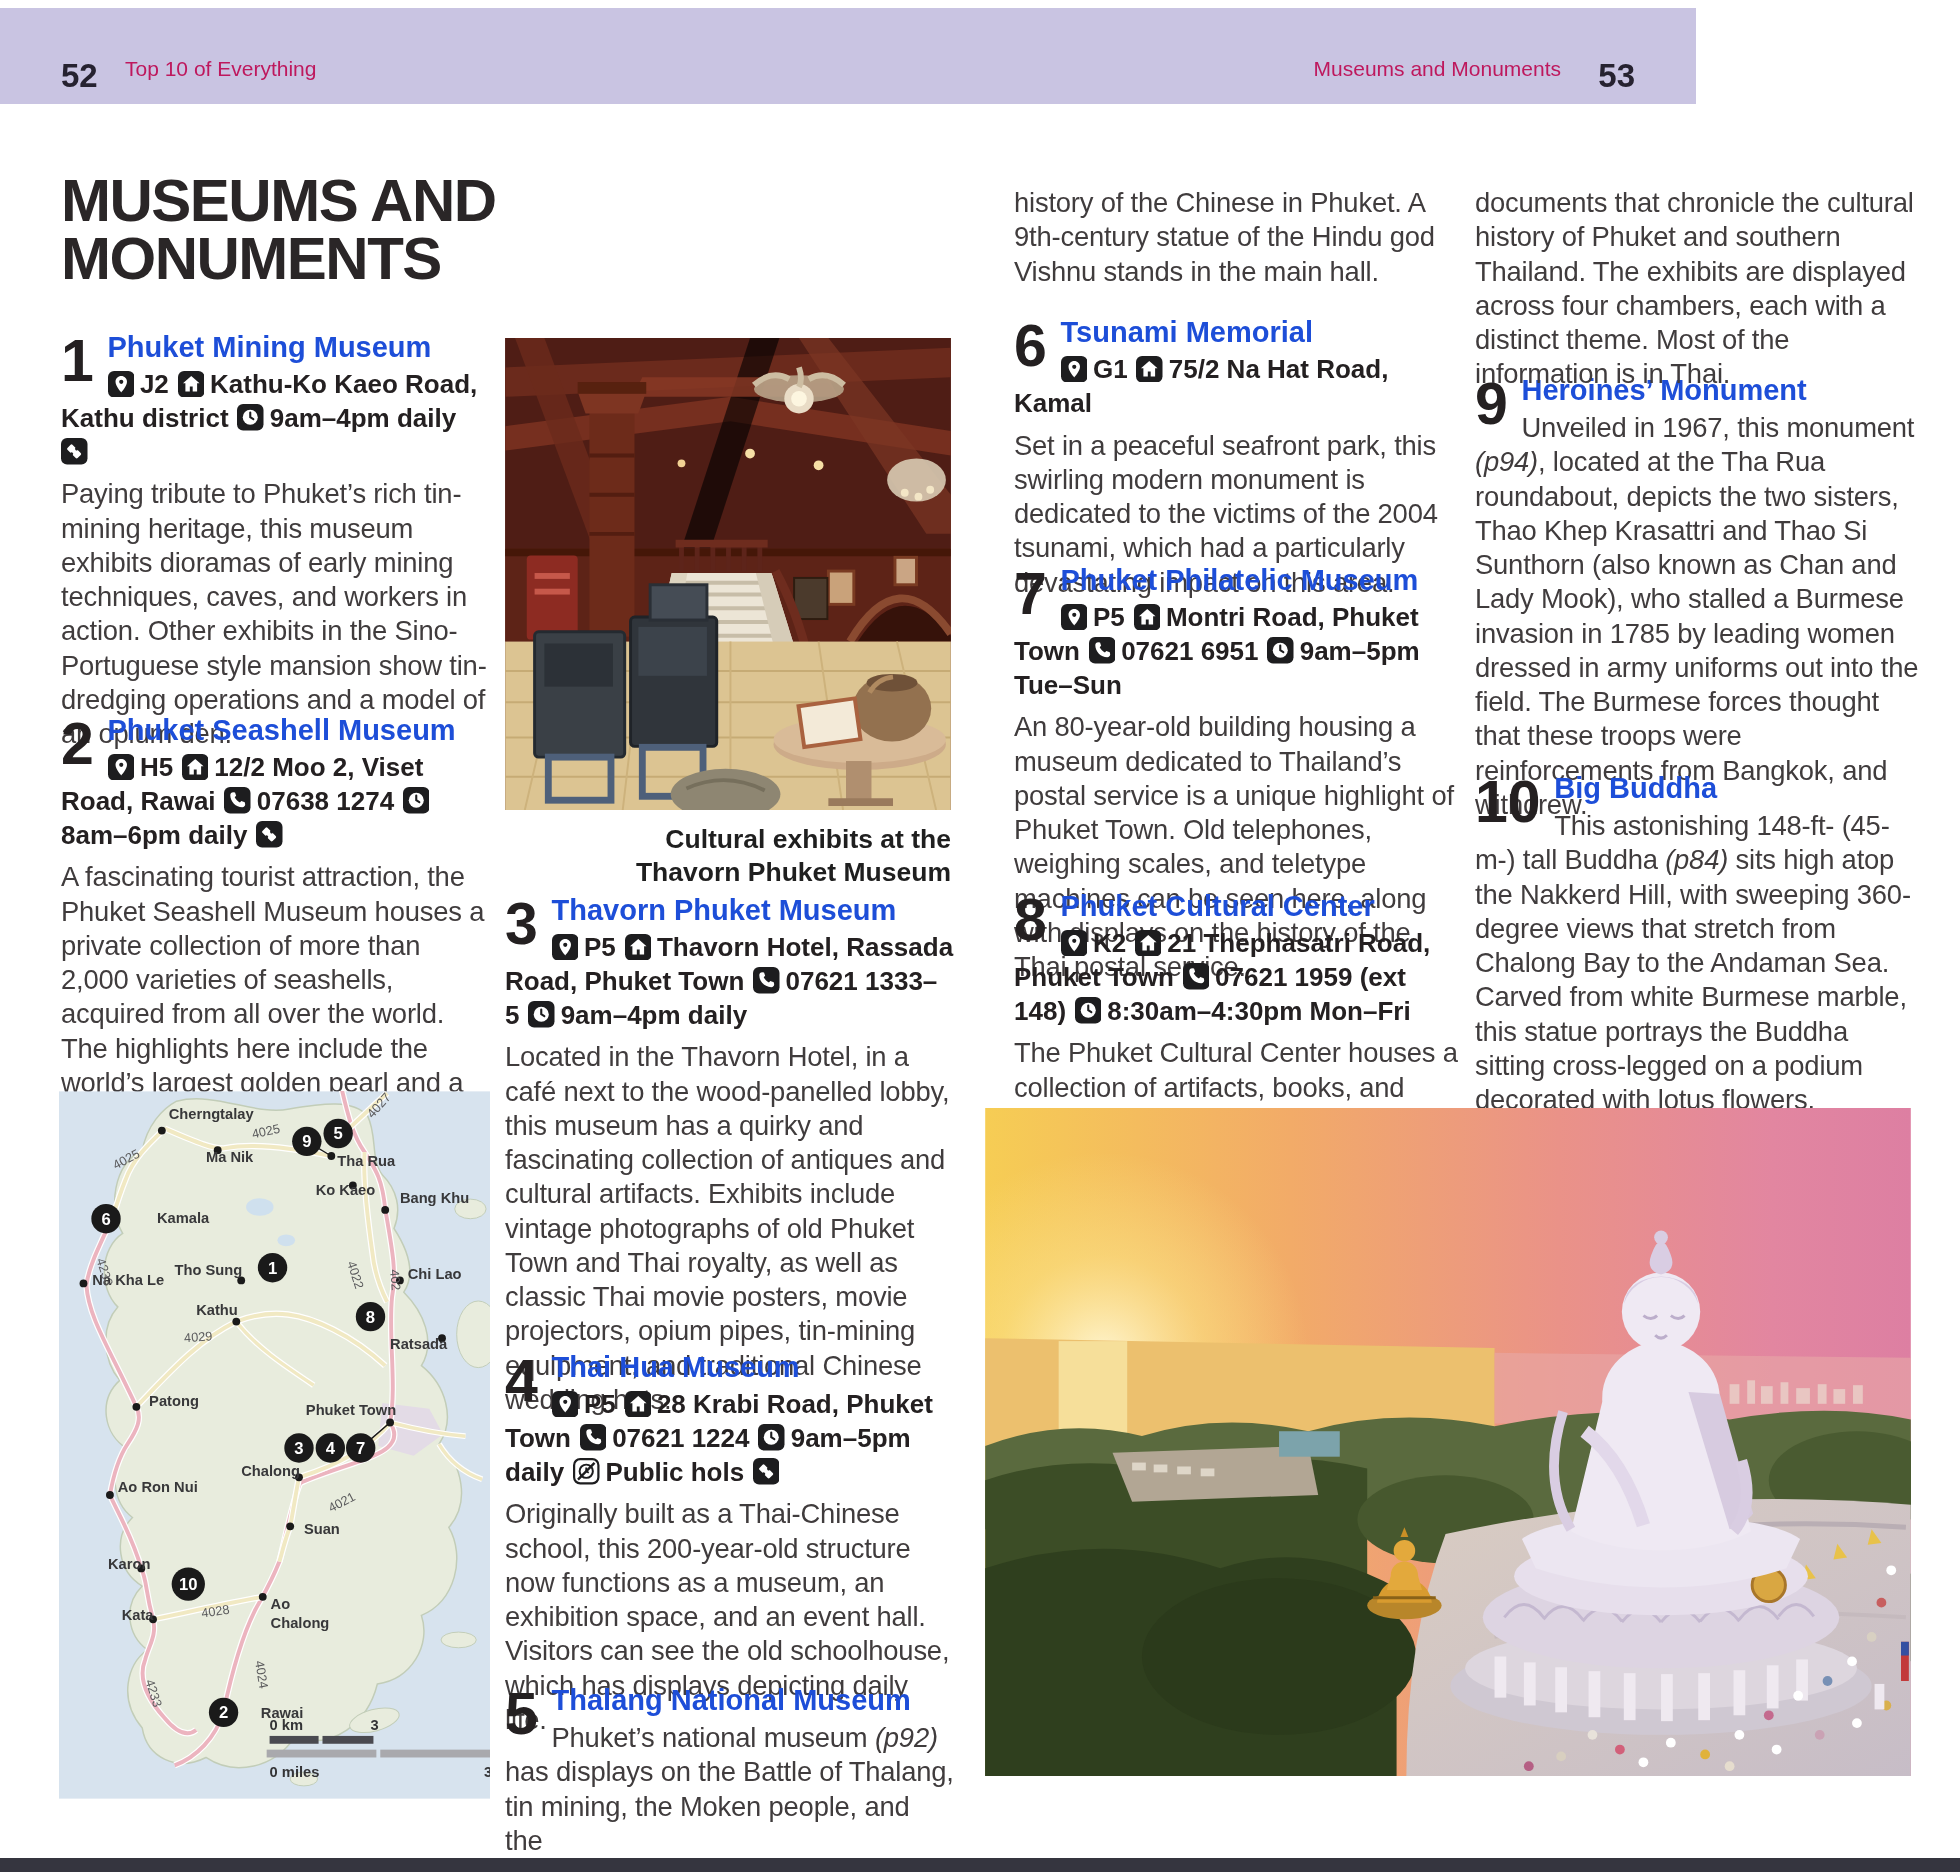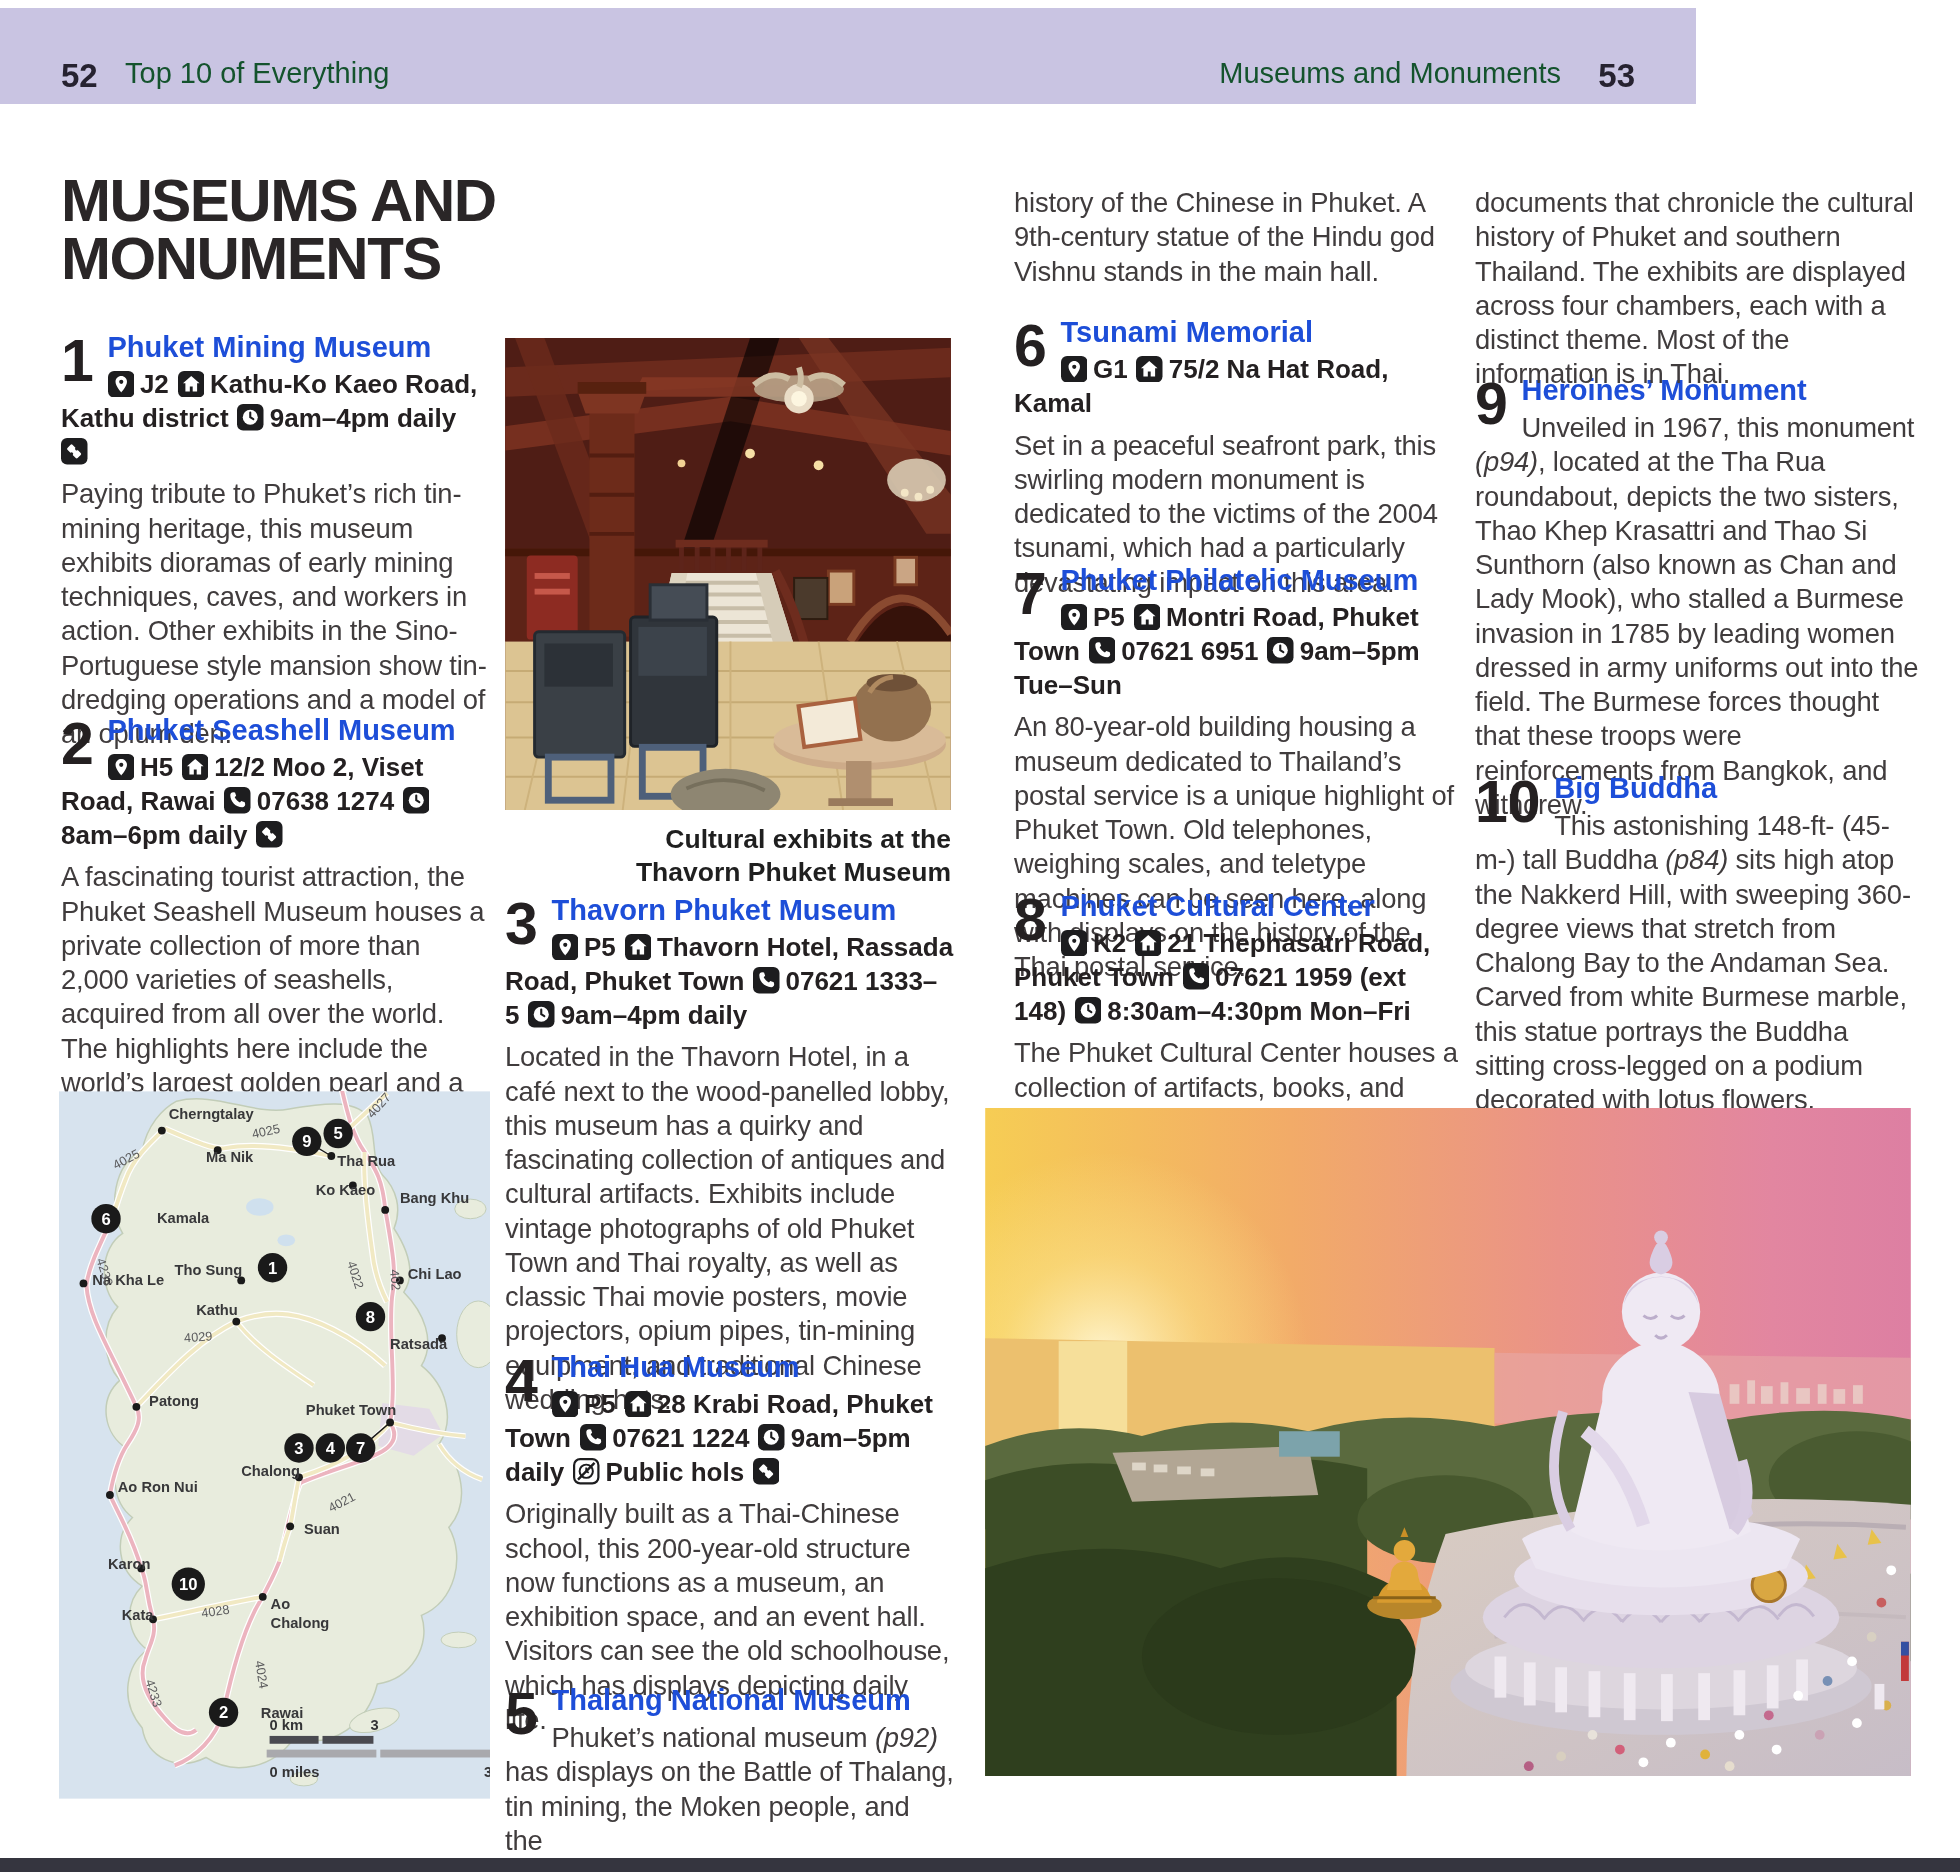--- a/index.html
+++ b/index.html
@@ -1,20 +1,20 @@
 <!DOCTYPE html>
 <html><head>
 <meta charset="utf-8">
 <style>
   html,body{margin:0;padding:0;background:#ffffff;}
   #page{position:relative;width:1960px;height:1872px;background:#ffffff;overflow:hidden;
         font-family:"Liberation Sans",sans-serif;color:#403c3d;}
   
   #hdr{position:absolute;left:0;top:7.8px;width:1696px;height:96px;background:#c9c4e2;}
-  .hl{position:absolute;top:49px;font-size:29px;color:#14532d;}
+  .hl{position:absolute;top:49px;font-size:21px;color:#be185d;}
   .pgnum{font-weight:800;font-size:33px;color:#262230;}
   
   #botbar{position:absolute;left:0;top:1858px;width:1960px;height:13.7px;background:#35353f;}
   
   .slot{position:absolute;}
   .bigtitle{font-size:60px;font-weight:800;line-height:.97;letter-spacing:-1.5px;color:#2a2627;margin:0;}
   .entry{width:100%;}
   .num{float:left;font-weight:800;font-size:59px;line-height:.82;margin:5.9px 13.7px 3.9px 0;color:#242021;}
   .ename{font-weight:700;font-size:29px;color:#1d4ed8;margin:0 0 3.9px;line-height:1.15;}
   .einfo{font-weight:700;font-size:26px;color:#242021;line-height:1.3;margin:0 0 7.8px;}

